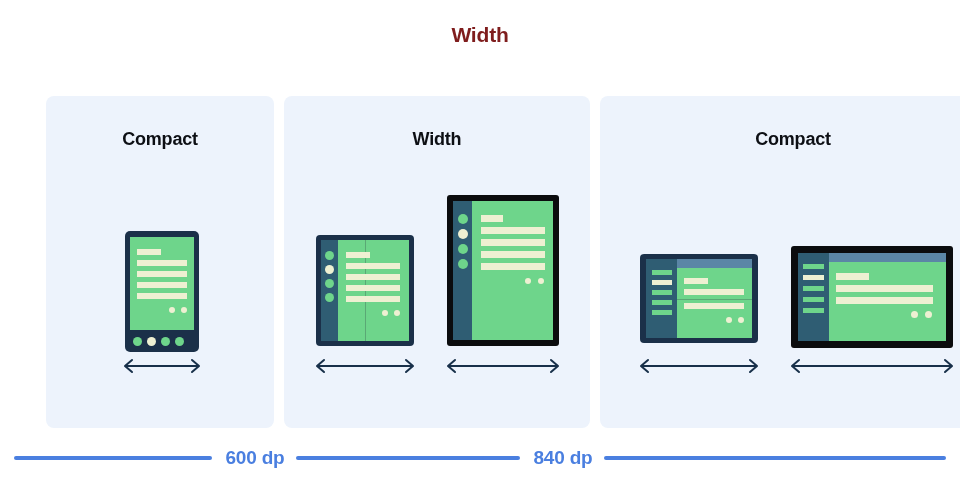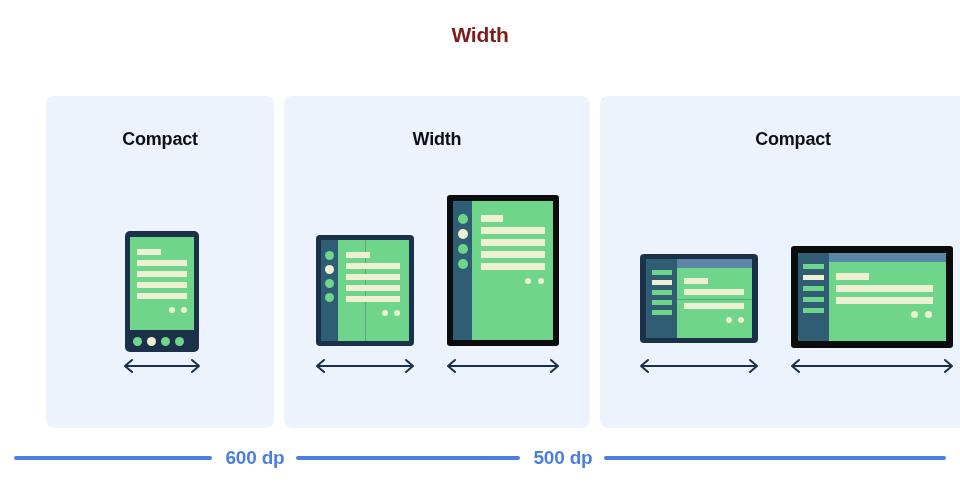--- a/index.html
+++ b/index.html
@@ -301,15 +301,15 @@
   </div>
 </div>
 
 <div id="measures">
 
   <div class="measure-line" style="left:14px;  width:198px;"></div>
   <div class="measure-label" style="left:255px;">600 dp</div>
   <div class="measure-line" style="left:296px; width:208px;"></div>
 
   <div class="measure-line" style="left:482px; width:38px;"></div>
-  <div class="measure-label" style="left:563px;">500 dp</div>
+  <div class="measure-label" style="left:563px;">840 dp</div>
   <div class="measure-line" style="left:604px; width:342px;"></div>
 </div>
 
 </body></html>

